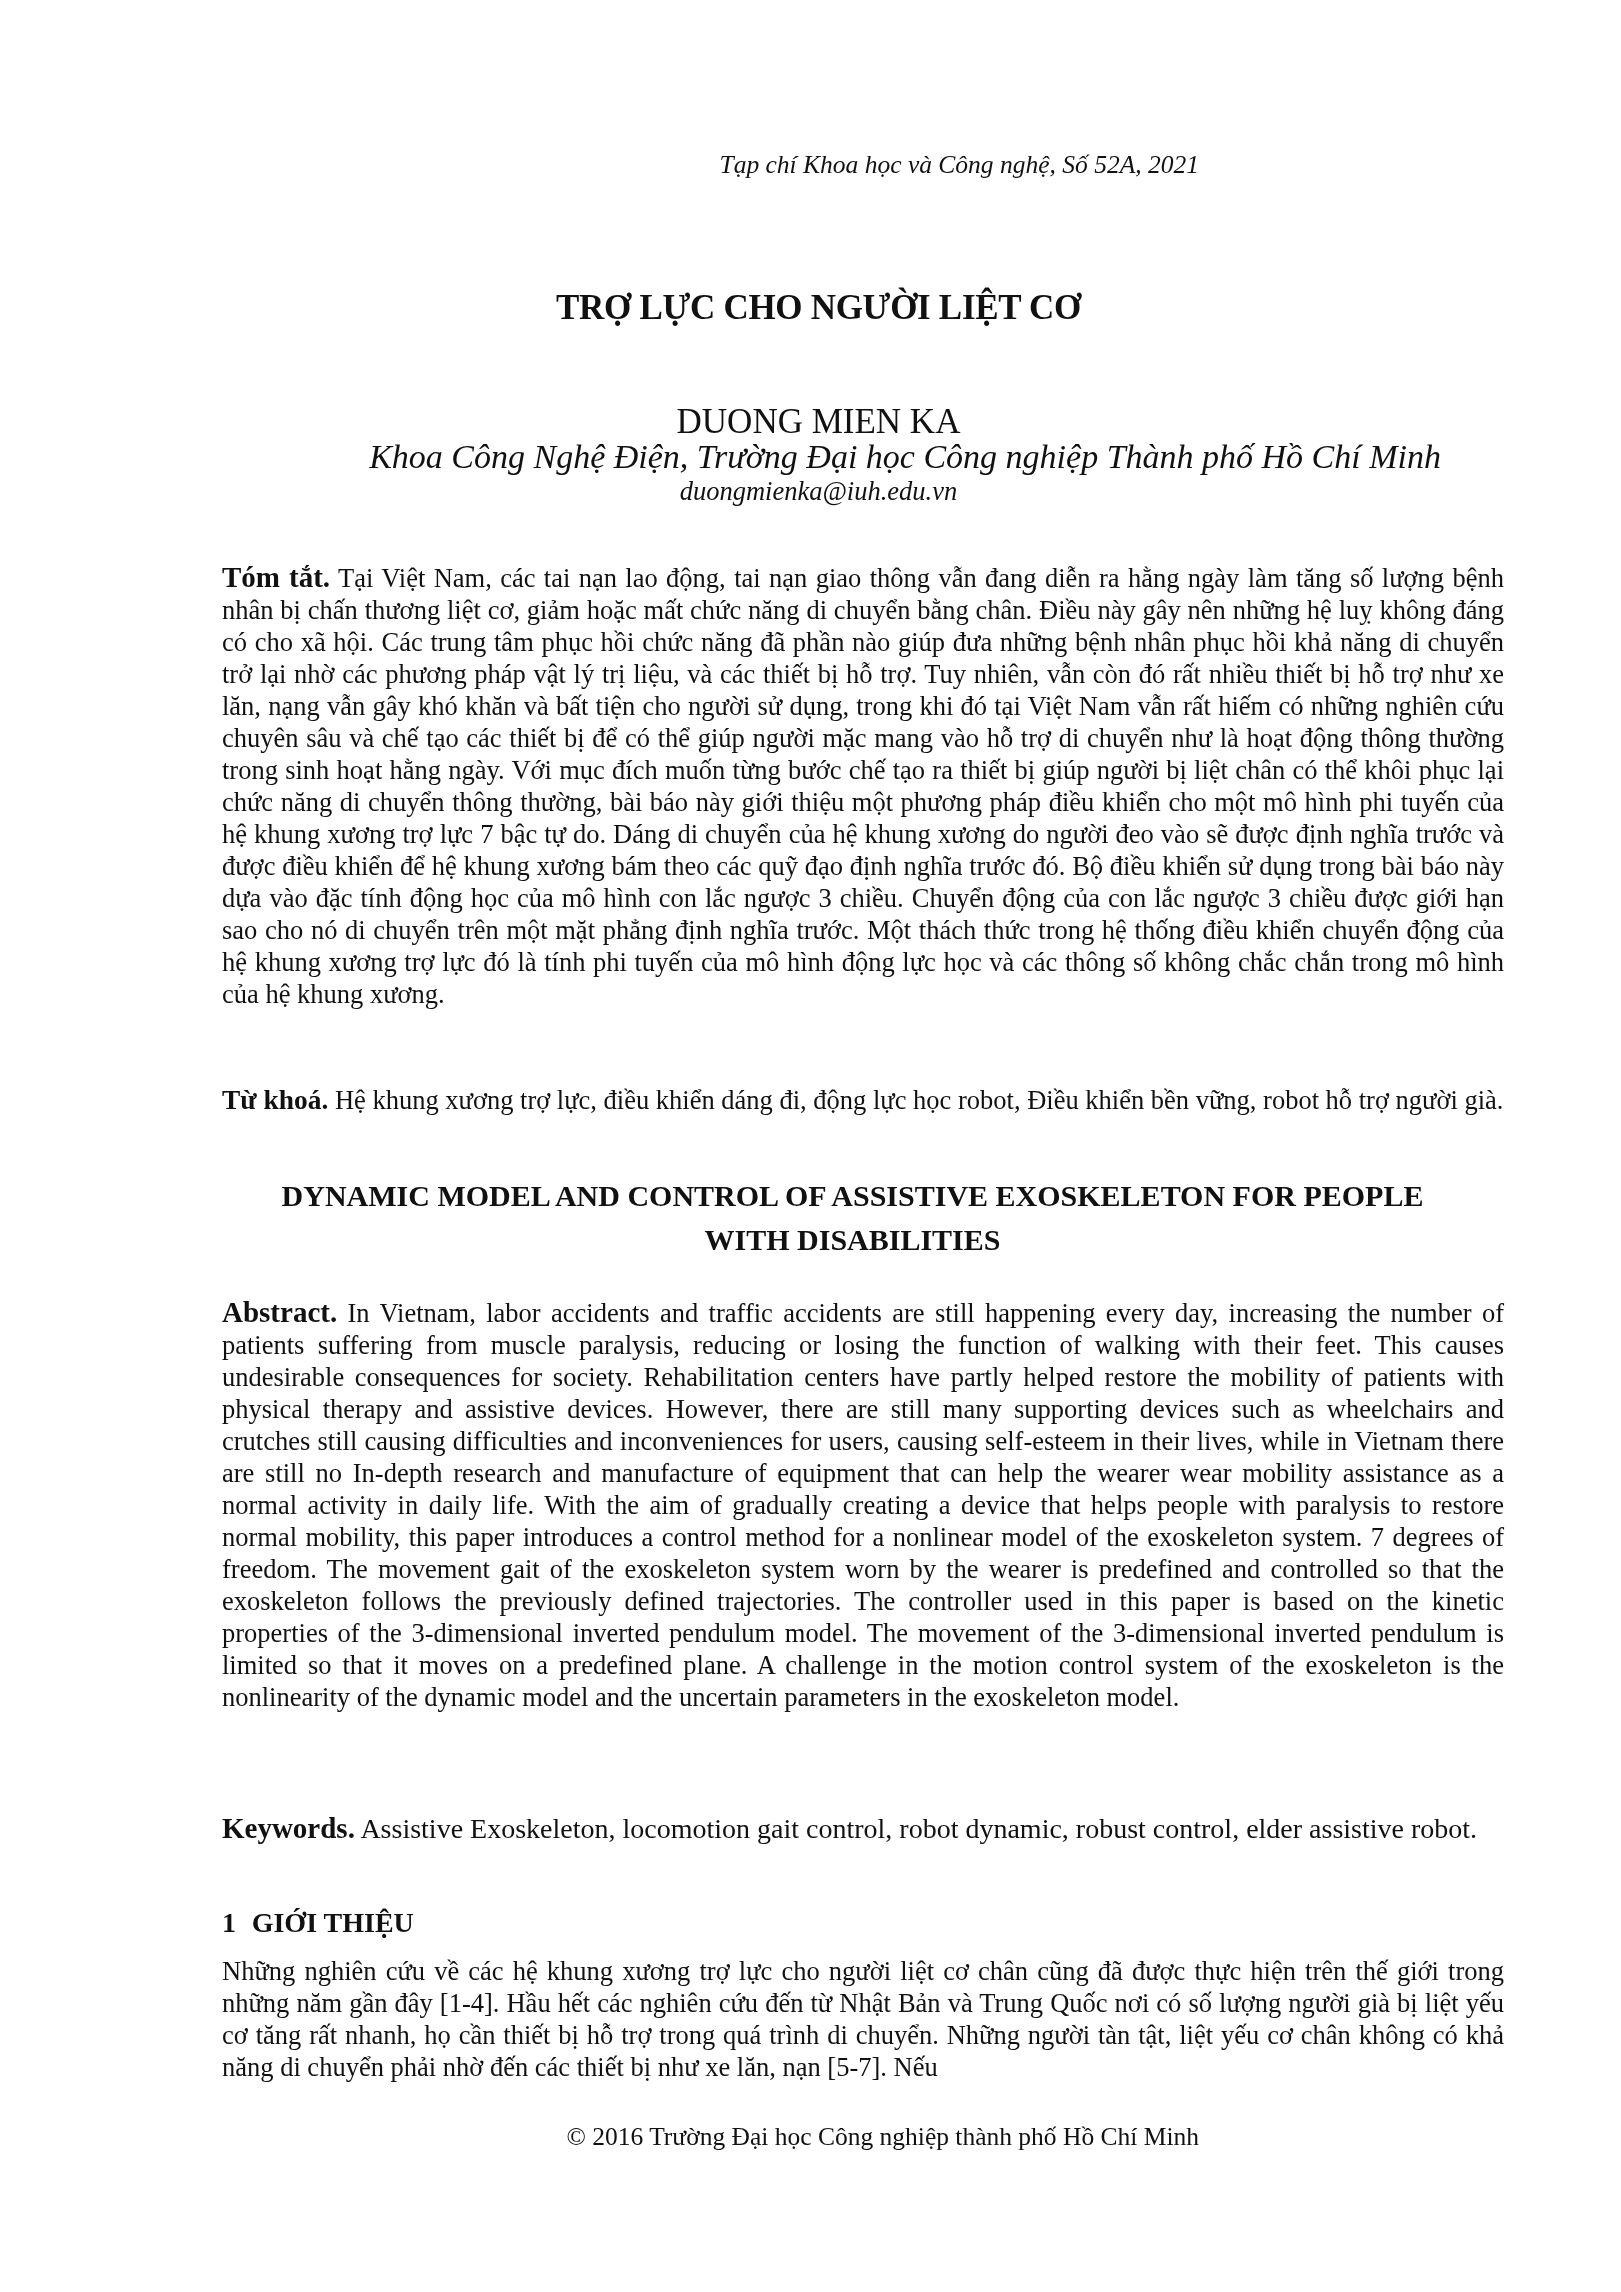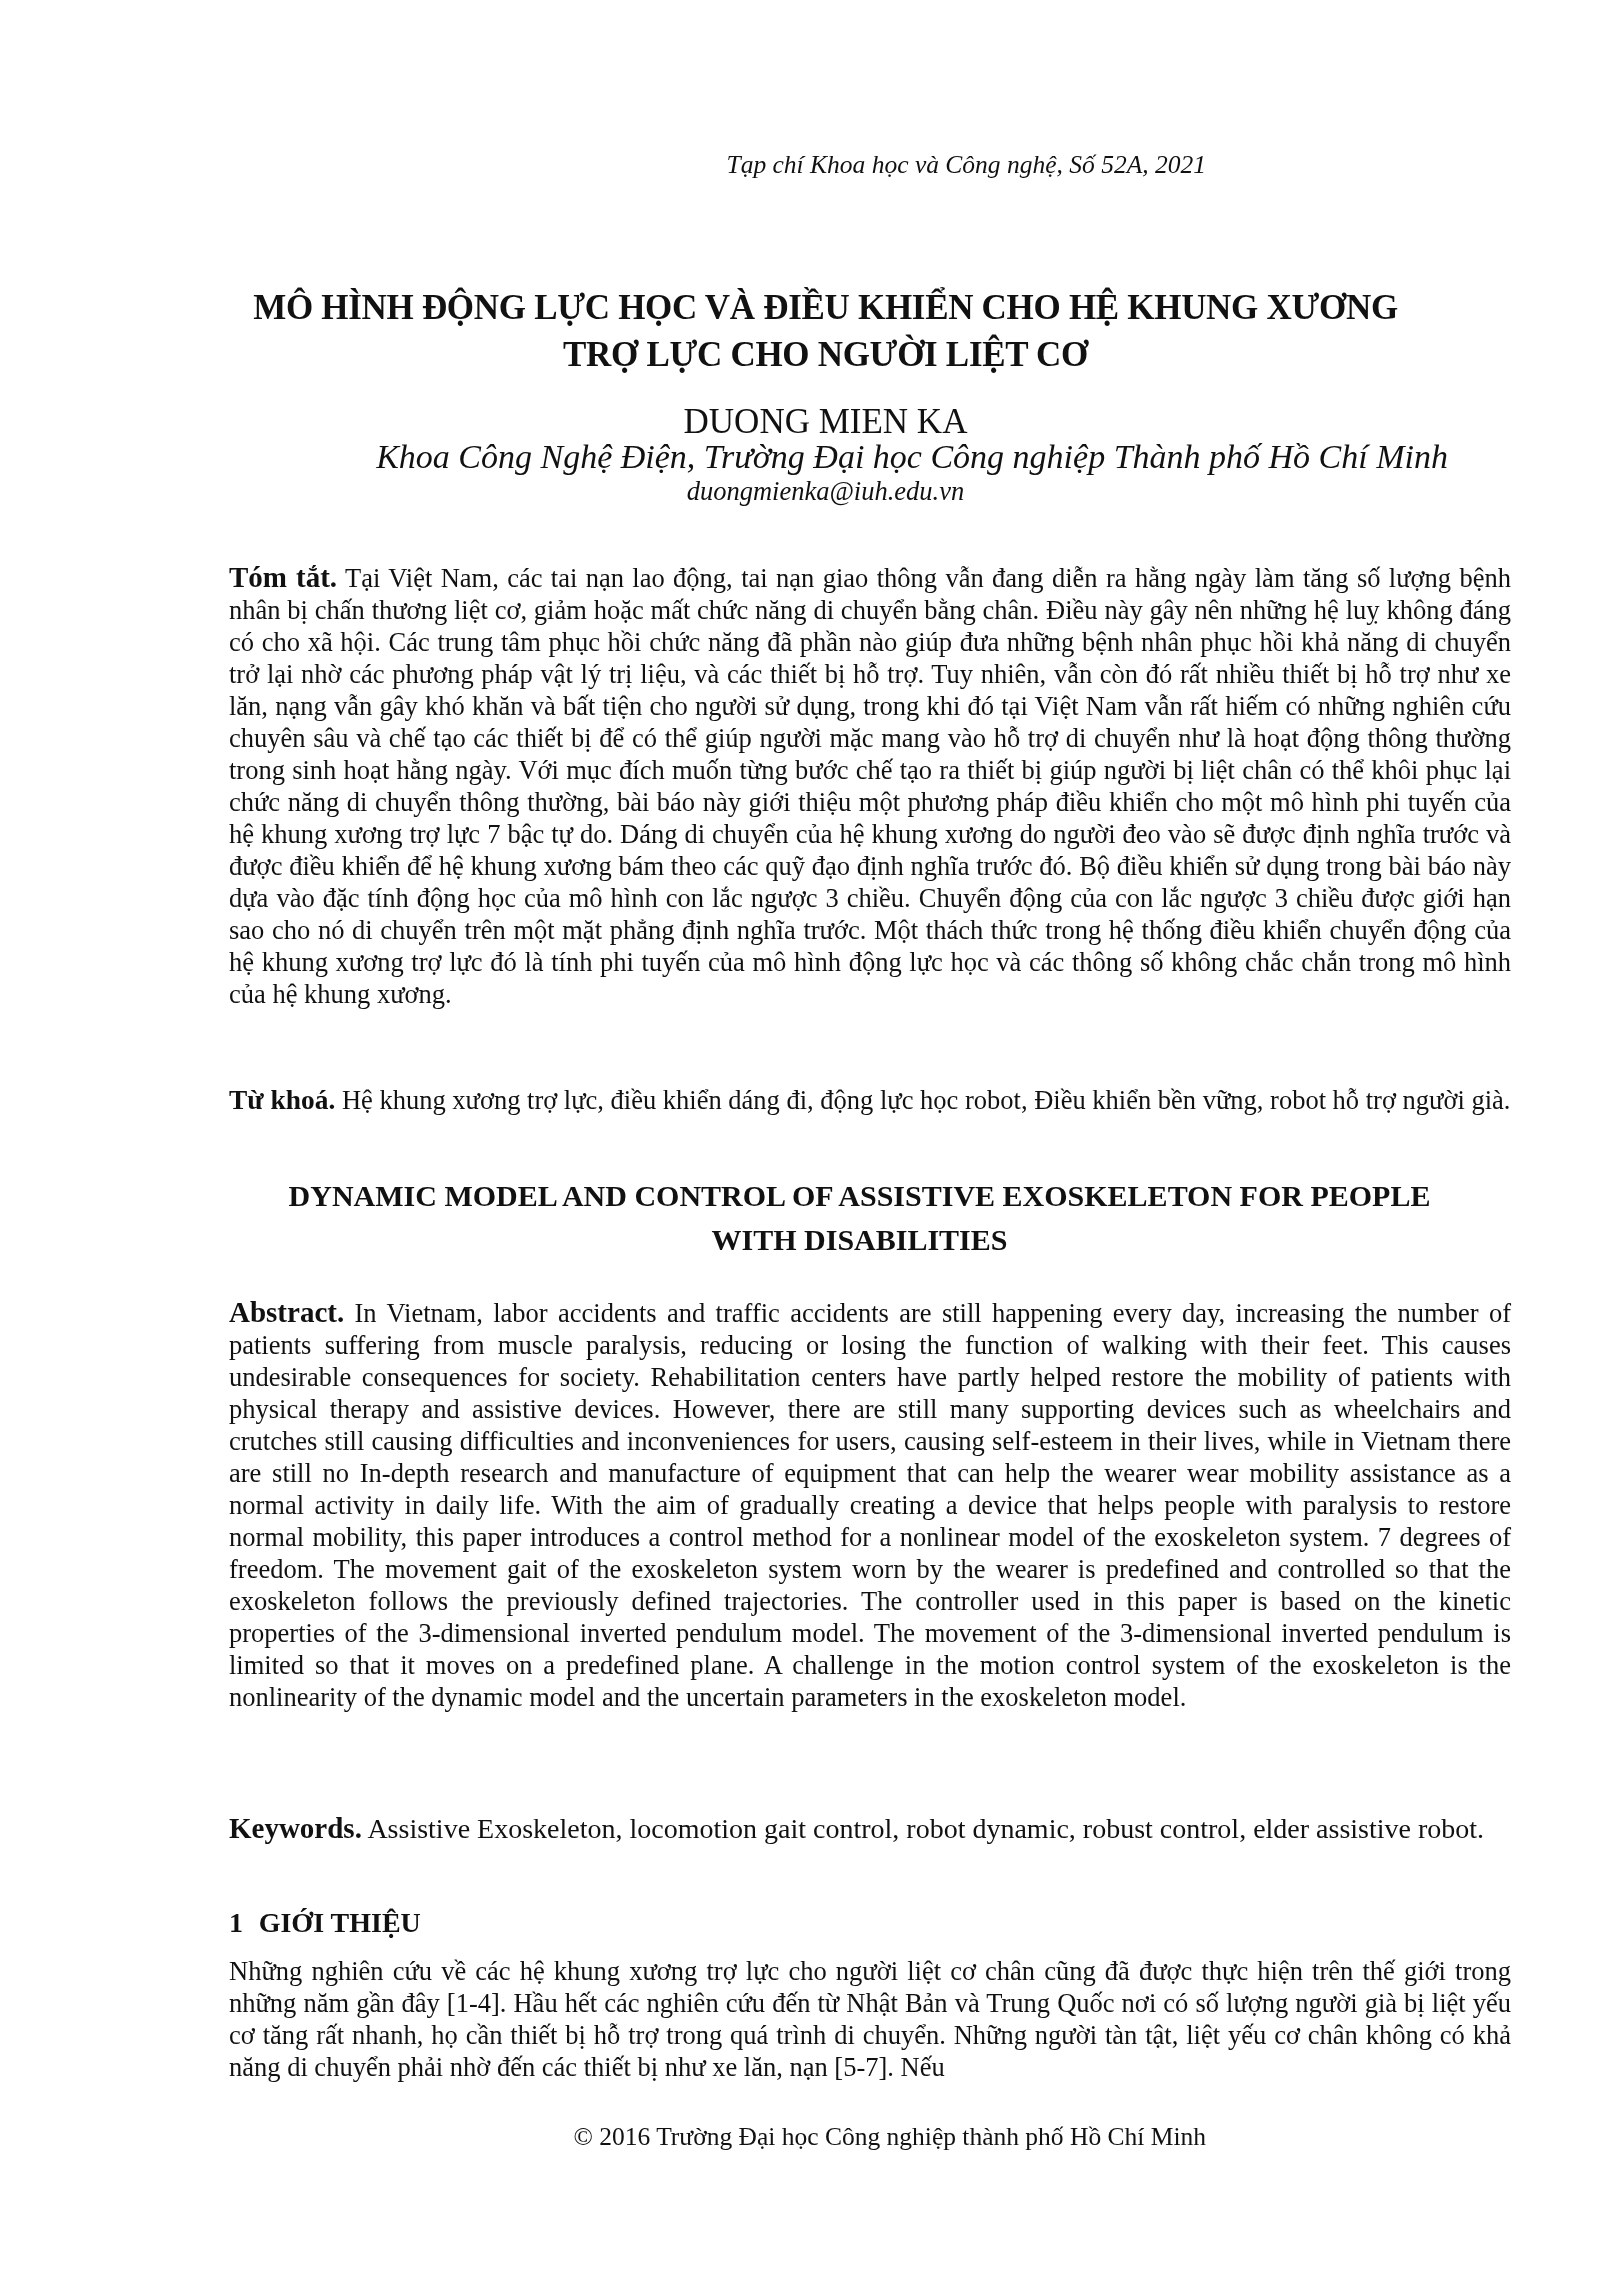--- a/index.html
+++ b/index.html
@@ -10,21 +10,21 @@
     body {
       width: 1621px;
       height: 2293px;
       position: relative;
       font-family: "Liberation Serif", "DejaVu Serif", serif;
       color: #111111;
       overflow: hidden;
     }
     .page {
       position: absolute;
-      left: 7px; top: 0;
+      left: 0; top: 0;
       width: 1320px;
       height: 2293px;
       border-radius: 9px;
     }
     .running-header {
       position: absolute;
       top: 149px;
       right: 121px;
       font-style: italic;
       font-size: 25.5px;
@@ -125,21 +125,20 @@
     }
   </style>
 </head>
 <body>
 
 <div class="page">
 
   <div class="running-header">Tạp chí Khoa học và Công nghệ, Số 52A, 2021</div>
 
   <h1 class="title-vn" style="margin:0;">
-    <span>MÔ HÌNH ĐỘNG LỰC HỌC VÀ ĐIỀU KHIỂN CHO HỆ KHUNG XƯƠNG</span>
     <span>TRỢ LỰC CHO NGƯỜI LIỆT CƠ</span>
   </h1>
 
   <div class="author">DUONG MIEN KA</div>
   <div class="affil">Khoa Công Nghệ Điện, Trường Đại học Công nghiệp Thành phố Hồ Chí Minh</div>
   <div class="email">duongmienka@iuh.edu.vn</div>
 
   <div class="block abstract-vn">
     <span class="lead">Tóm tắt.</span>
     <span>Tại Việt Nam, các tai nạn lao động, tai nạn giao thông vẫn đang diễn ra hằng ngày làm tăng số lượng bệnh nhân bị chấn thương liệt cơ, giảm hoặc mất chức năng di chuyển bằng chân. Điều này gây nên những hệ luỵ không đáng có cho xã hội. Các trung tâm phục hồi chức năng đã phần nào giúp đưa những bệnh nhân phục hồi khả năng di chuyển trở lại nhờ các phương pháp vật lý trị liệu, và các thiết bị hỗ trợ. Tuy nhiên, vẫn còn đó rất nhiều thiết bị hỗ trợ như xe lăn, nạng vẫn gây khó khăn và bất tiện cho người sử dụng, trong khi đó tại Việt Nam vẫn rất hiếm có những nghiên cứu chuyên sâu và chế tạo các thiết bị để có thể giúp người mặc mang vào hỗ trợ di chuyển như là hoạt động thông thường trong sinh hoạt hằng ngày. Với mục đích muốn từng bước chế tạo ra thiết bị giúp người bị liệt chân có thể khôi phục lại chức năng di chuyển thông thường, bài báo này giới thiệu một phương pháp điều khiển cho một mô hình phi tuyến của hệ khung xương trợ lực 7 bậc tự do. Dáng di chuyển của hệ khung xương do người đeo vào sẽ được định nghĩa trước và được điều khiển để hệ khung xương bám theo các quỹ đạo định nghĩa trước đó. Bộ điều khiển sử dụng trong bài báo này dựa vào đặc tính động học của mô hình con lắc ngược 3 chiều. Chuyển động của con lắc ngược 3 chiều được giới hạn sao cho nó di chuyển trên một mặt phẳng định nghĩa trước. Một thách thức trong hệ thống điều khiển chuyển động của hệ khung xương trợ lực đó là tính phi tuyến của mô hình động lực học và các thông số không chắc chắn trong mô hình của hệ khung xương.</span>

